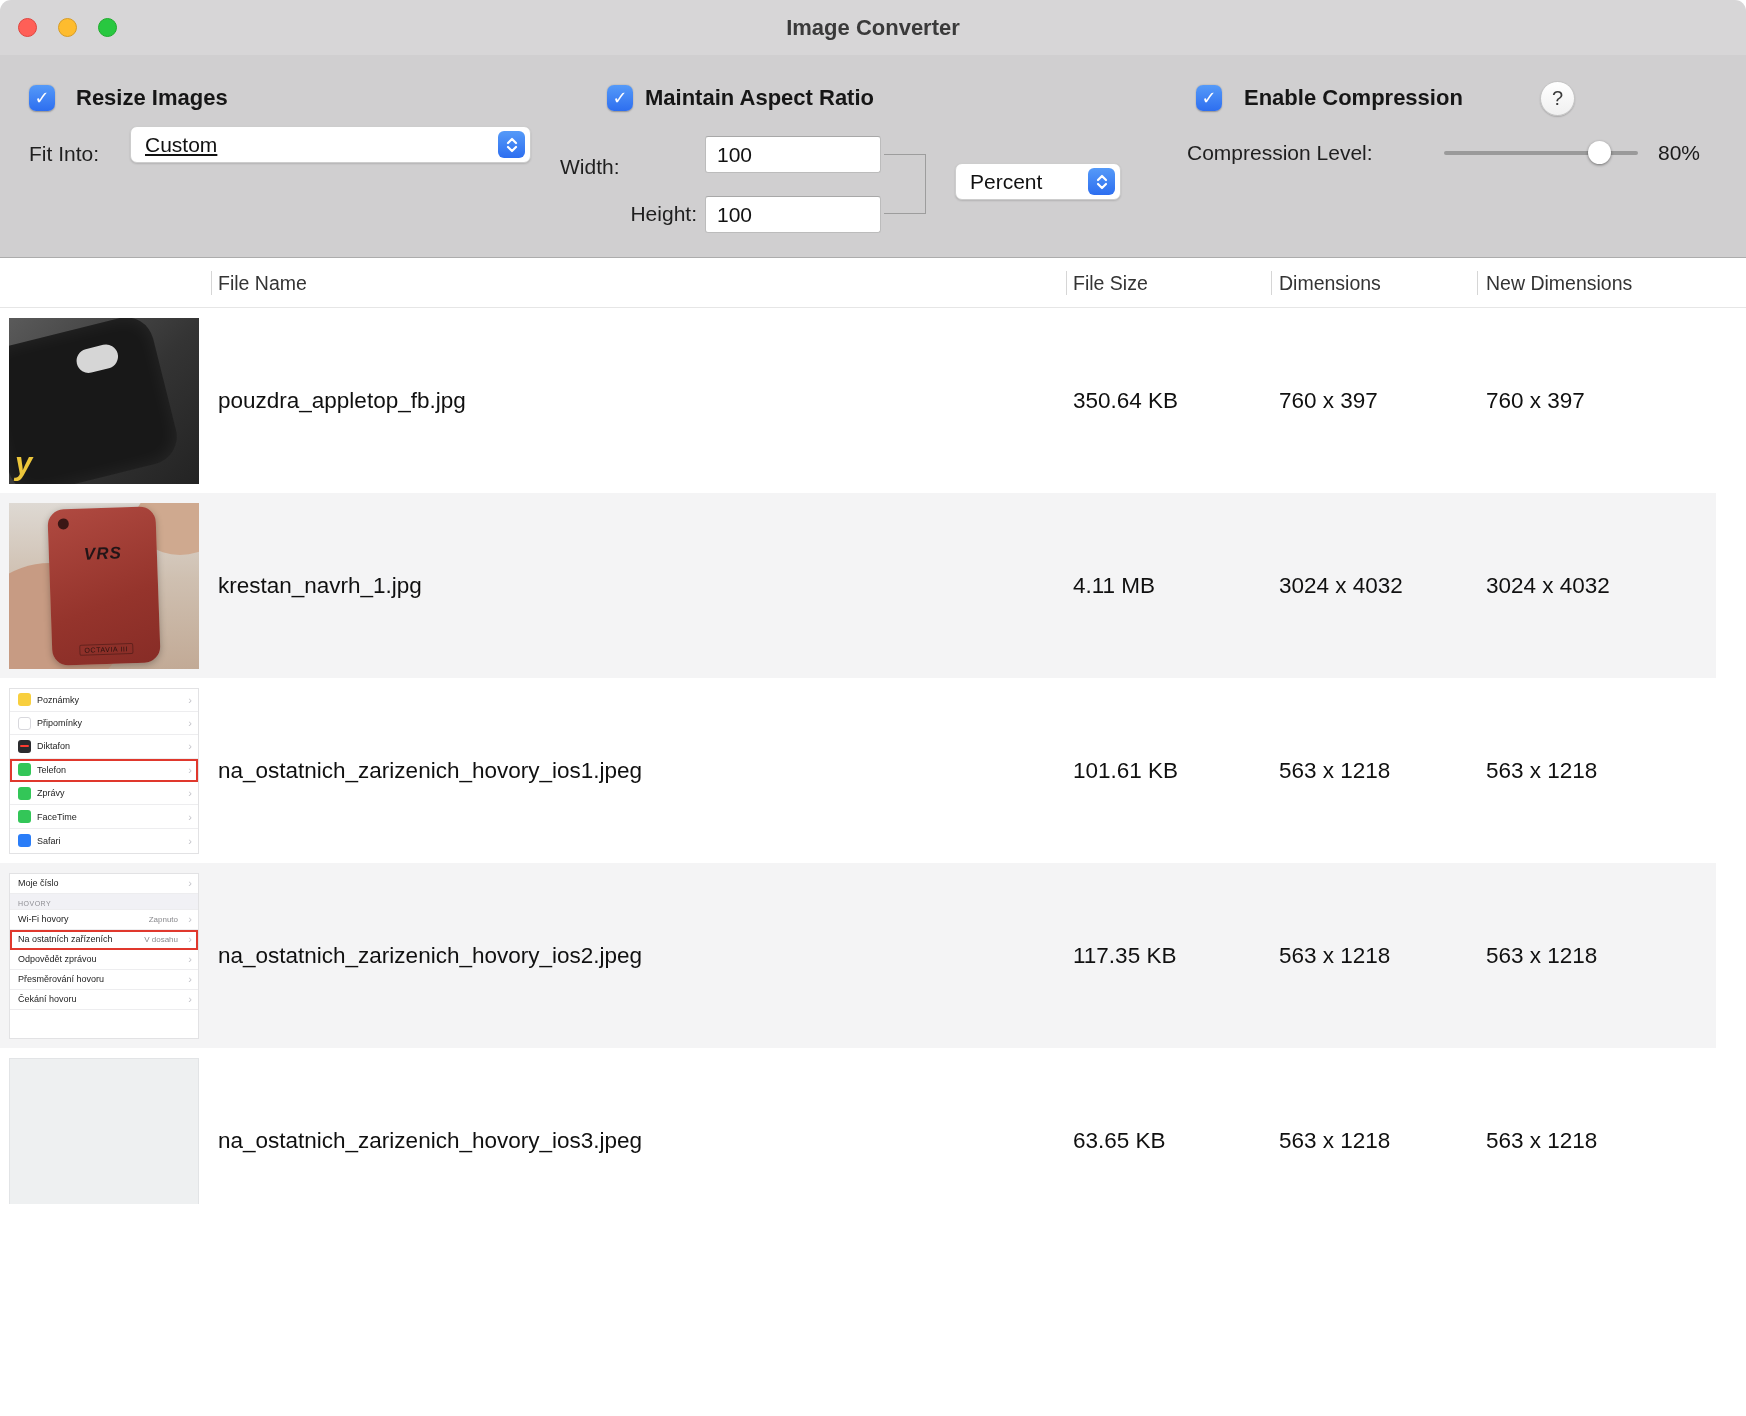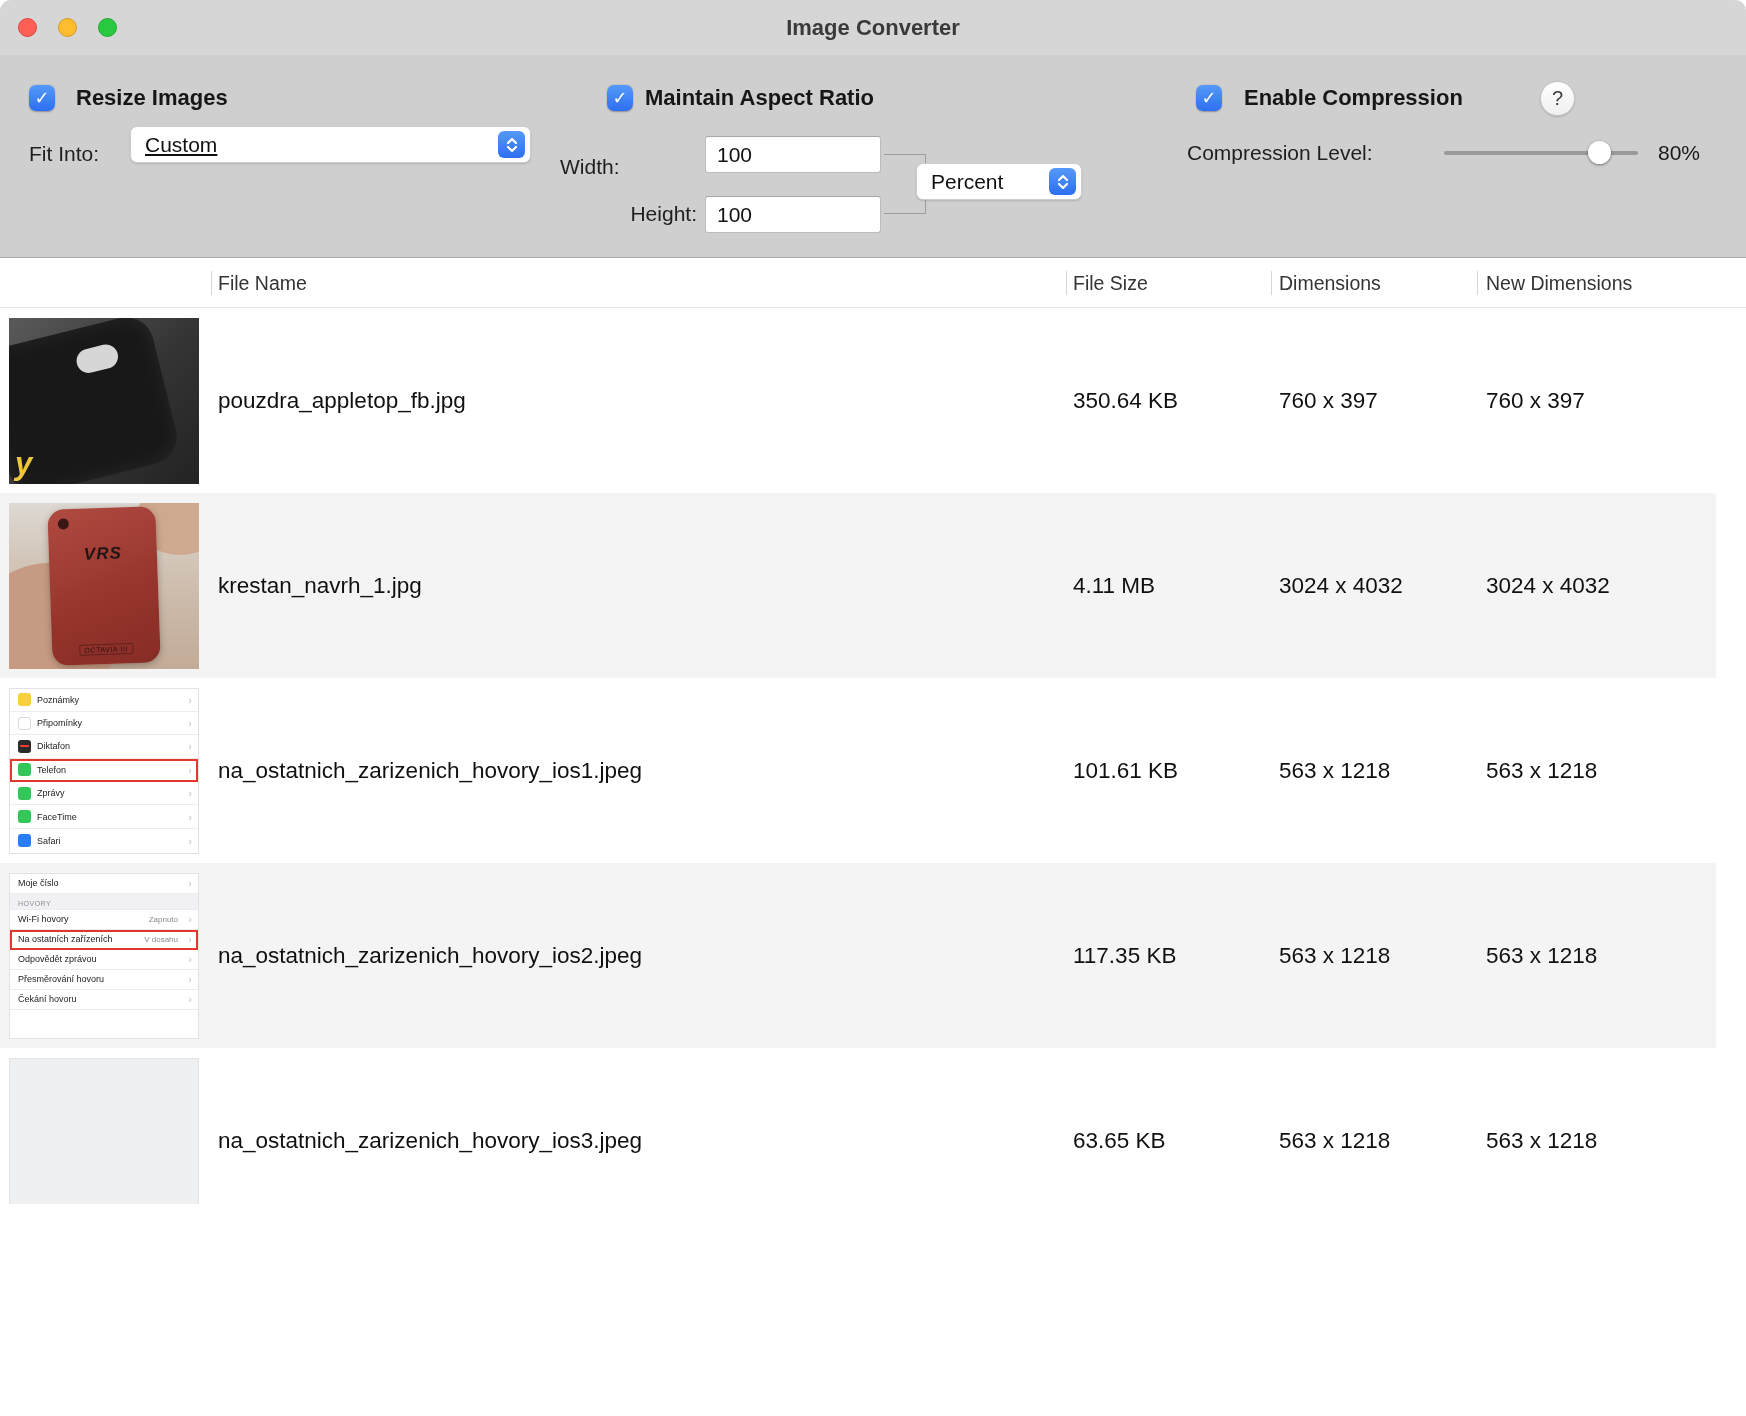--- a/index.html
+++ b/index.html
@@ -133,21 +133,21 @@
 
     <div class="pos cb" style="left:607px; top:30px;">
       <span class="cb-check">✓</span>
     </div>
     <div class="pos cb-label vcent" style="left:645px; top:43px;">Maintain Aspect Ratio</div>
     <div class="pos field-label vcent" style="left:560px; top:112px; width:137px; text-align:left;">Width:</div>
     <input class="pos tb-input" style="left: 705px; top: 81px; width: 176px; height: 37px;" value="100">
     <div class="pos field-label vcent" style="left:560px; top:159px; width:137px; text-align:right;">Height:</div>
     <input class="pos tb-input" style="left: 705px; top: 141px; width: 176px; height: 37px;" value="100">
     <div class="pos bracket" style="left:884px; top:99px; width:42px; height:60px;"></div>
-    <div class="pos select" style="left:916px; top:108px; width:166px; height:37px;justify-content:space-between;">
+    <div class="pos select" style="left:955px; top:108px; width:166px; height:37px;justify-content:space-between;">
       <span>Percent</span>
       <span class="select-cap">
         <svg width="16" height="22" viewBox="0 0 16 22">
             <path d="M4 9 L8 5 L12 9" fill="none" stroke="#fff" stroke-width="2.2" stroke-linecap="round" stroke-linejoin="round"></path>
             <path d="M4 13 L8 17 L12 13" fill="none" stroke="#fff" stroke-width="2.2" stroke-linecap="round" stroke-linejoin="round"></path>
           </svg>
       </span>
     </div>
 
     <div class="pos cb" style="left:1196px; top:30px;">

